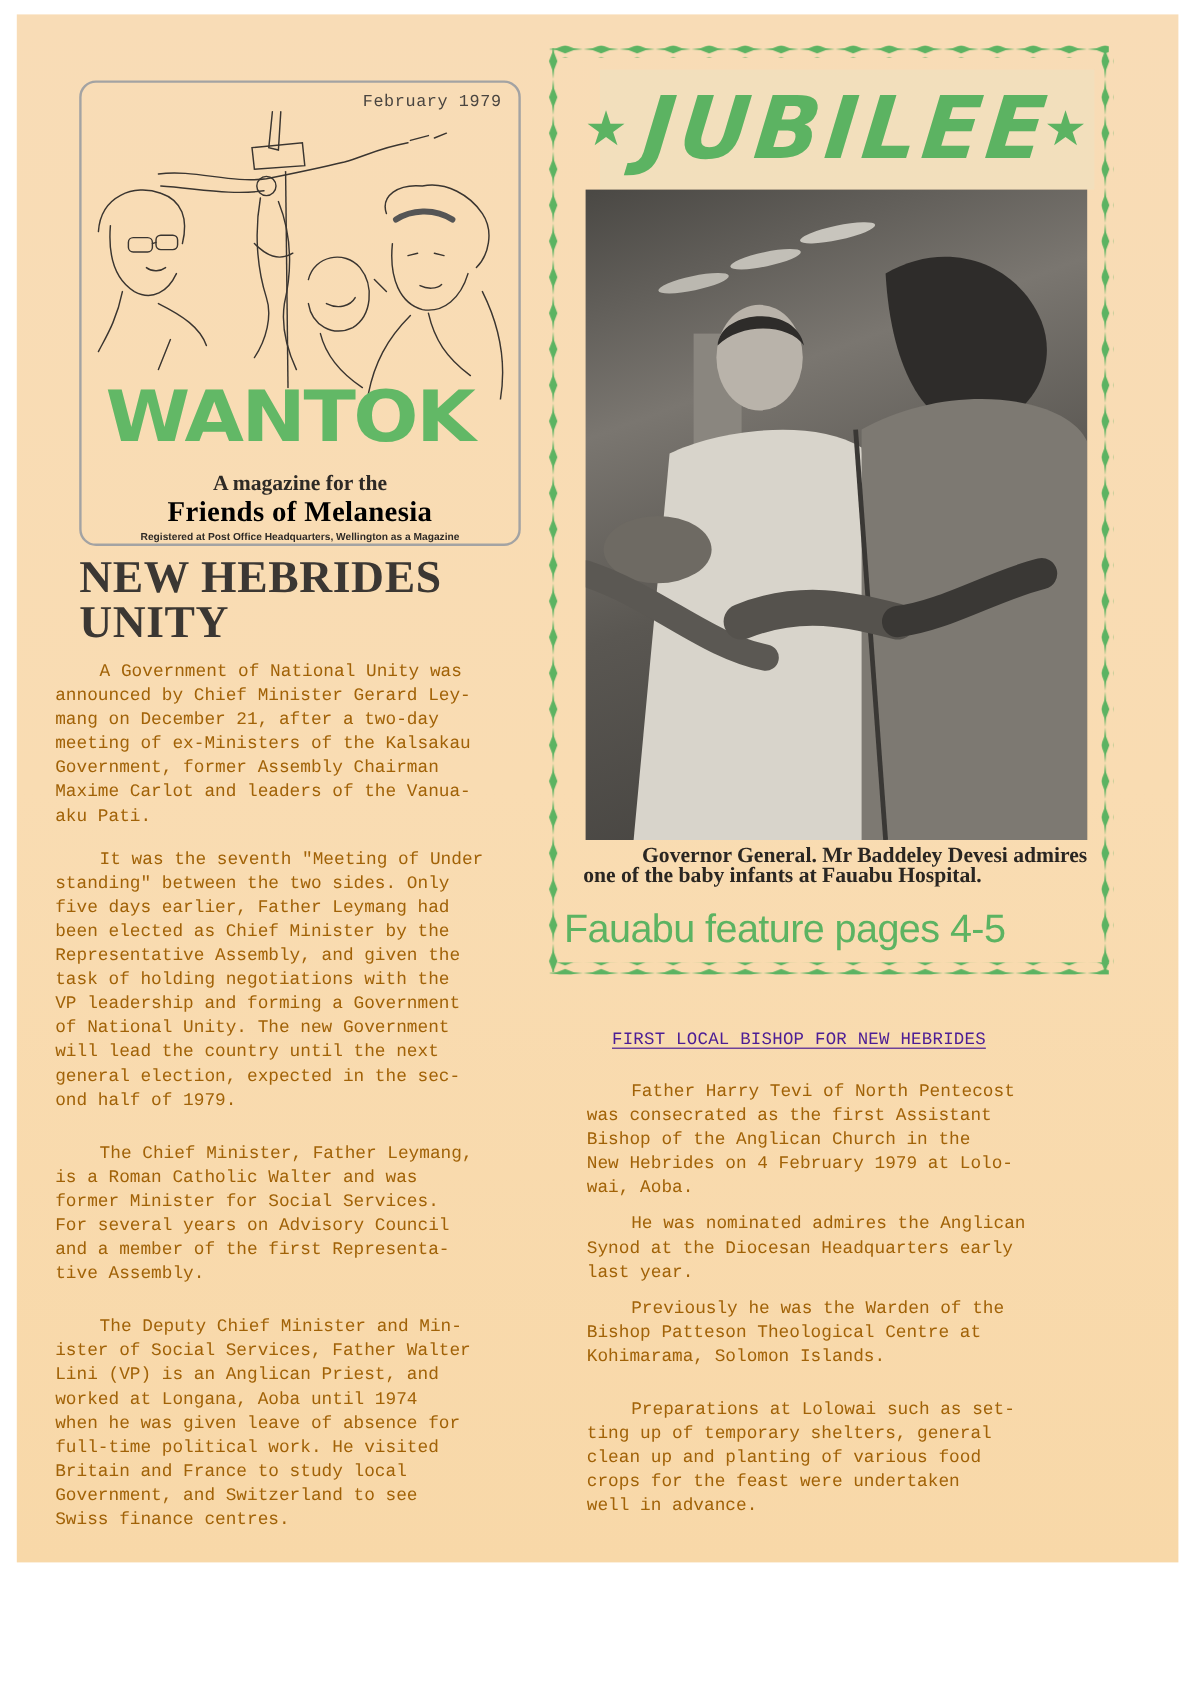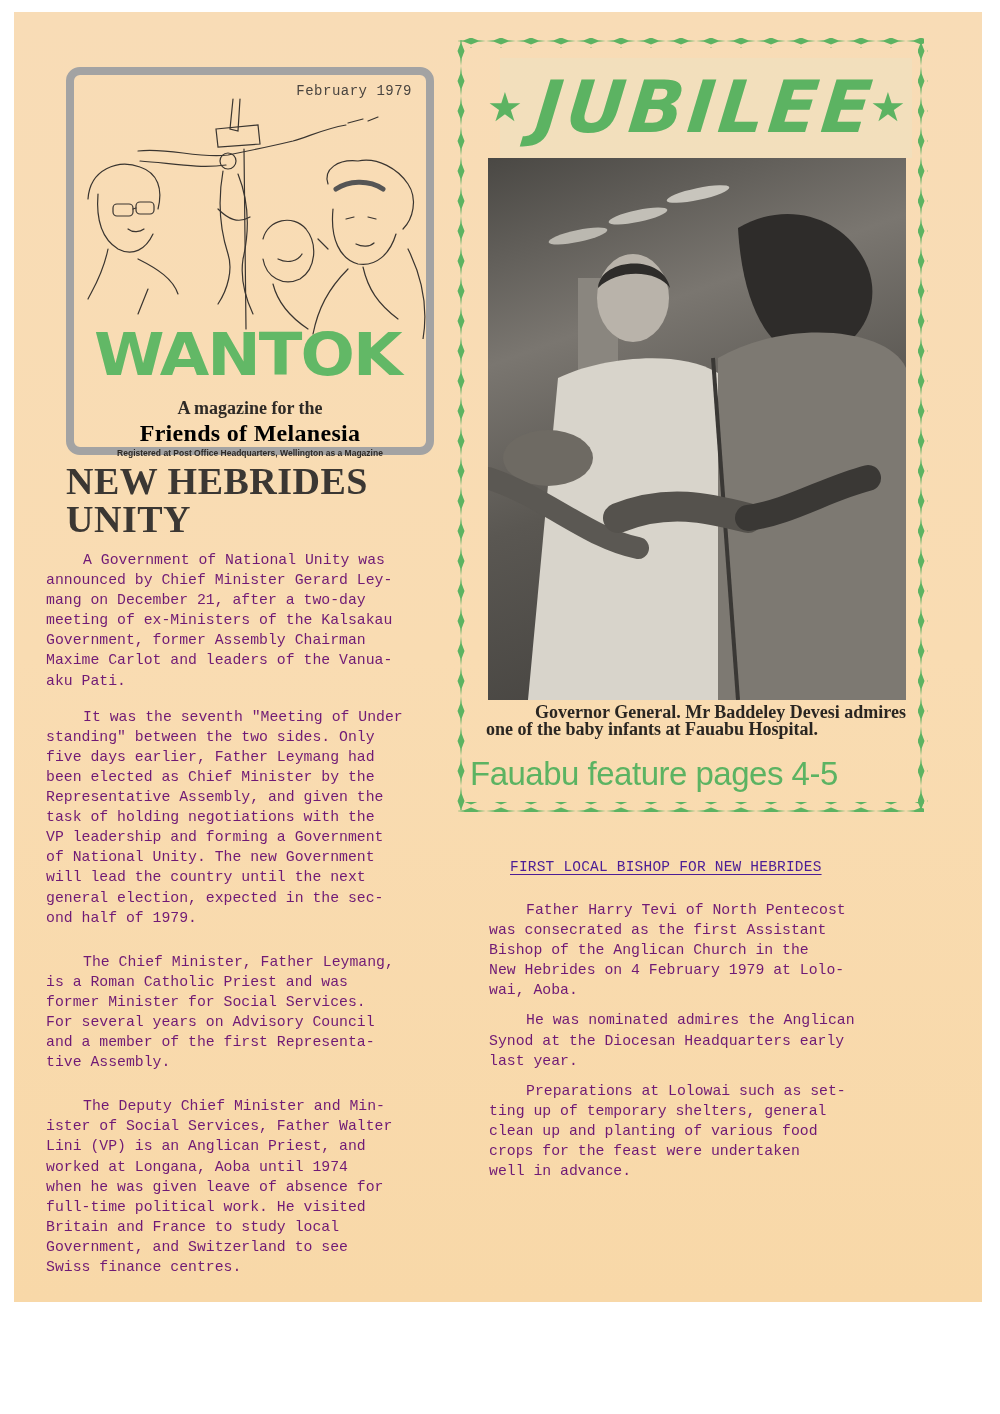--- a/index.html
+++ b/index.html
@@ -1,28 +1,28 @@
 <!DOCTYPE html>
 <html><head>
 <meta charset="utf-8">
 <style>
   html, body { margin:0; padding:0; }
   body { width:1000px; height:1414px; background:#ffffff; position:relative; overflow:hidden; }
   .paper {
     position:absolute; left:14px; top:12px; width:968px; height:1290px;
     background: linear-gradient(180deg, #f8dcb6 0%, #f9dcb2 50%, #f8d8a8 100%);
   }
-  .mono { font-family: "Liberation Mono", "DejaVu Sans Mono", monospace; color:#701a75; }
+  .mono { font-family: "Liberation Mono", "DejaVu Sans Mono", monospace; color:#a16207; }
   .serif { font-family: "Liberation Serif", "DejaVu Serif", serif; }
   .sans { font-family: "Liberation Sans", "DejaVu Sans", sans-serif; }
 
   
   .masthead {
     position:absolute; left:66px; top:67px; width:368px; height:388px;
-    border:8px solid #a3a3a3; border-radius:14px; box-sizing:border-box;
+    border:2px solid #a3a3a3; border-radius:14px; box-sizing:border-box;
   }
   .mh-date { position:absolute; right:14px; top:8px; font-size:14px; letter-spacing:0.5px; color:#4a4540; }
   .mh-art { position:absolute; left:4px; top:14px; width:360px; height:250px; }
   .mh-logo { position:absolute; left:20px; top:250px; font-family:"DejaVu Sans", sans-serif; font-weight:bold;
              font-size:64px; color:#62b866; letter-spacing:-2px; line-height:64px; transform:scaleY(0.92); transform-origin:left top; }
   .mh-tag1 { position:absolute; left:0; right:0; top:323px; text-align:center; font-size:18px; font-weight:bold; color:#2e2a26; }
   .mh-tag2 { position:absolute; left:0; right:0; top:345px; text-align:center; font-size:24px; font-weight:bold; color:#000000; letter-spacing:0.3px; }
   .mh-reg  { position:absolute; left:0; right:0; top:373px; text-align:center; font-size:8.5px; font-weight:bold; color:#2e2a26; }
 
   
@@ -115,21 +115,21 @@
 five days earlier, Father Leymang had
 been elected as Chief Minister by the
 Representative Assembly, and given the
 task of holding negotiations with the
 VP leadership and forming a Government
 of National Unity.  The new Government
 will lead the country until the next
 general election, expected in the sec-
 ond half of 1979.</p>
   <p style="margin-bottom:24px">The Chief Minister, Father Leymang,
-is a Roman Catholic Priest and was
+is a Roman Catholic Walter and was
 former Minister for Social Services.
 For several years on Advisory Council
 and a member of the first Representa-
 tive Assembly.</p>
   <p>The Deputy Chief Minister and Min-
 ister of Social Services, Father Walter
 Lini (VP) is an Anglican Priest, and
 worked at Longana, Aoba until 1974
 when he was given leave of absence for
 full-time political work.  He visited
@@ -194,18 +194,21 @@
 <div class="rhead mono">FIRST LOCAL BISHOP FOR NEW HEBRIDES</div>
 <div class="col col-right mono">
   <p style="margin-bottom:10px">Father Harry Tevi of North Pentecost
 was consecrated as the first Assistant
 Bishop of the Anglican Church in the
 New Hebrides on 4 February 1979 at Lolo-
 wai, Aoba.</p>
   <p style="margin-bottom:10px">He was nominated admires the Anglican
 Synod at the Diocesan Headquarters early
 last year.</p>
+  <p style="margin-bottom:24px">Previously he was the Warden of the
+Bishop Patteson Theological Centre at
+Kohimarama, Solomon Islands.</p>
   <p>Preparations at Lolowai such as set-
 ting up of temporary shelters, general
 clean up and planting of various food
 crops for the feast were undertaken
 well in advance.</p>
 </div>
 
 </body></html>

